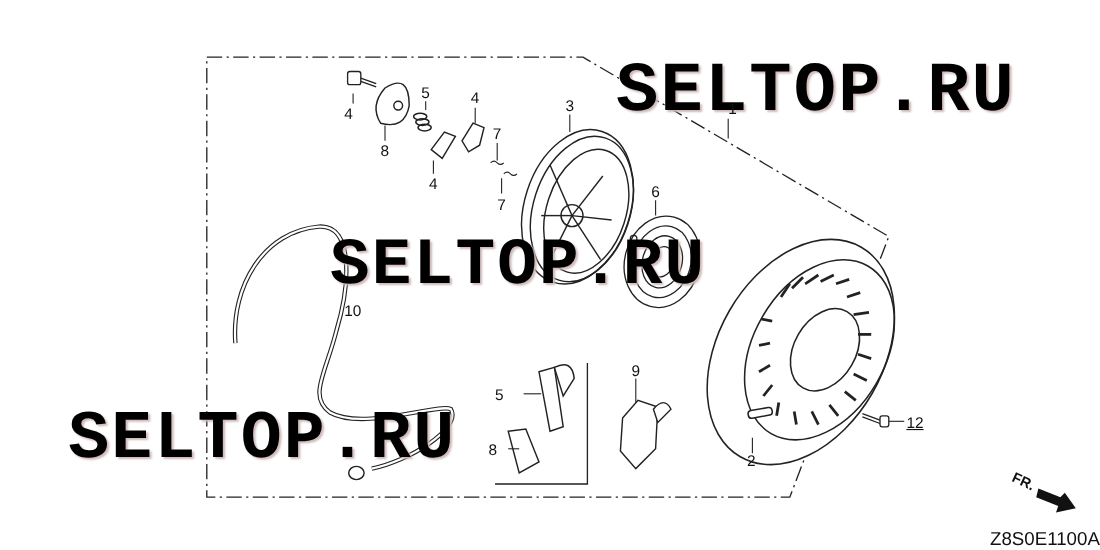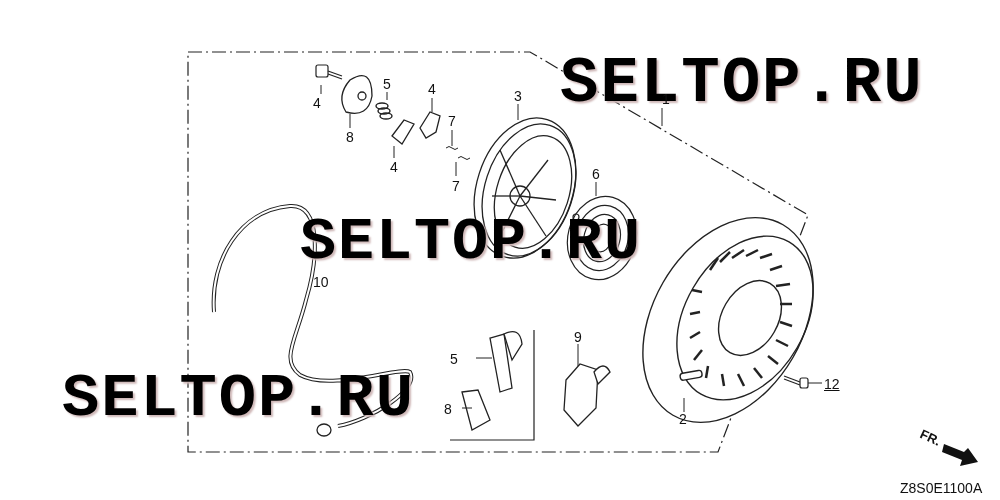--- a/index.html
+++ b/index.html
@@ -1,20 +1,20 @@
 <!DOCTYPE html>
 <html><head>
 <meta charset="utf-8">
 <style>
   html,body{margin:0;padding:0;background:#fff;}
   #canvas{position:relative;width:1000px;height:500px;overflow:hidden;background:#fff;font-family:"Liberation Sans",sans-serif;}
   svg{position:absolute;left:0;top:0;}
   .lbl{position:absolute;font-size:14px;color:#111;line-height:1;}
   .wm{position:absolute;font-family:Liberation Mono, monospace;font-weight:bold;color:#000000;letter-spacing:2px;text-shadow:2px 2px 2px #cfb8b8;line-height:1;}
-  .code{position:absolute;font-size:14px;color:#111;}
+  .code{position:absolute;font-size:17px;color:#111;}
   .fr{position:absolute;font-size:13px;font-weight:bold;color:#111;transform:rotate(25deg);}
 </style>
 </head>
 <body>
 
 <div id="canvas">
   <svg width="1000" height="500" viewBox="0 0 1000 500">
 
     <polyline points="188,52 530,52 808,215 718,452 188,452 188,52" fill="none" stroke="#222" stroke-width="1.2" stroke-dasharray="14,4,2,4"></polyline>
 

